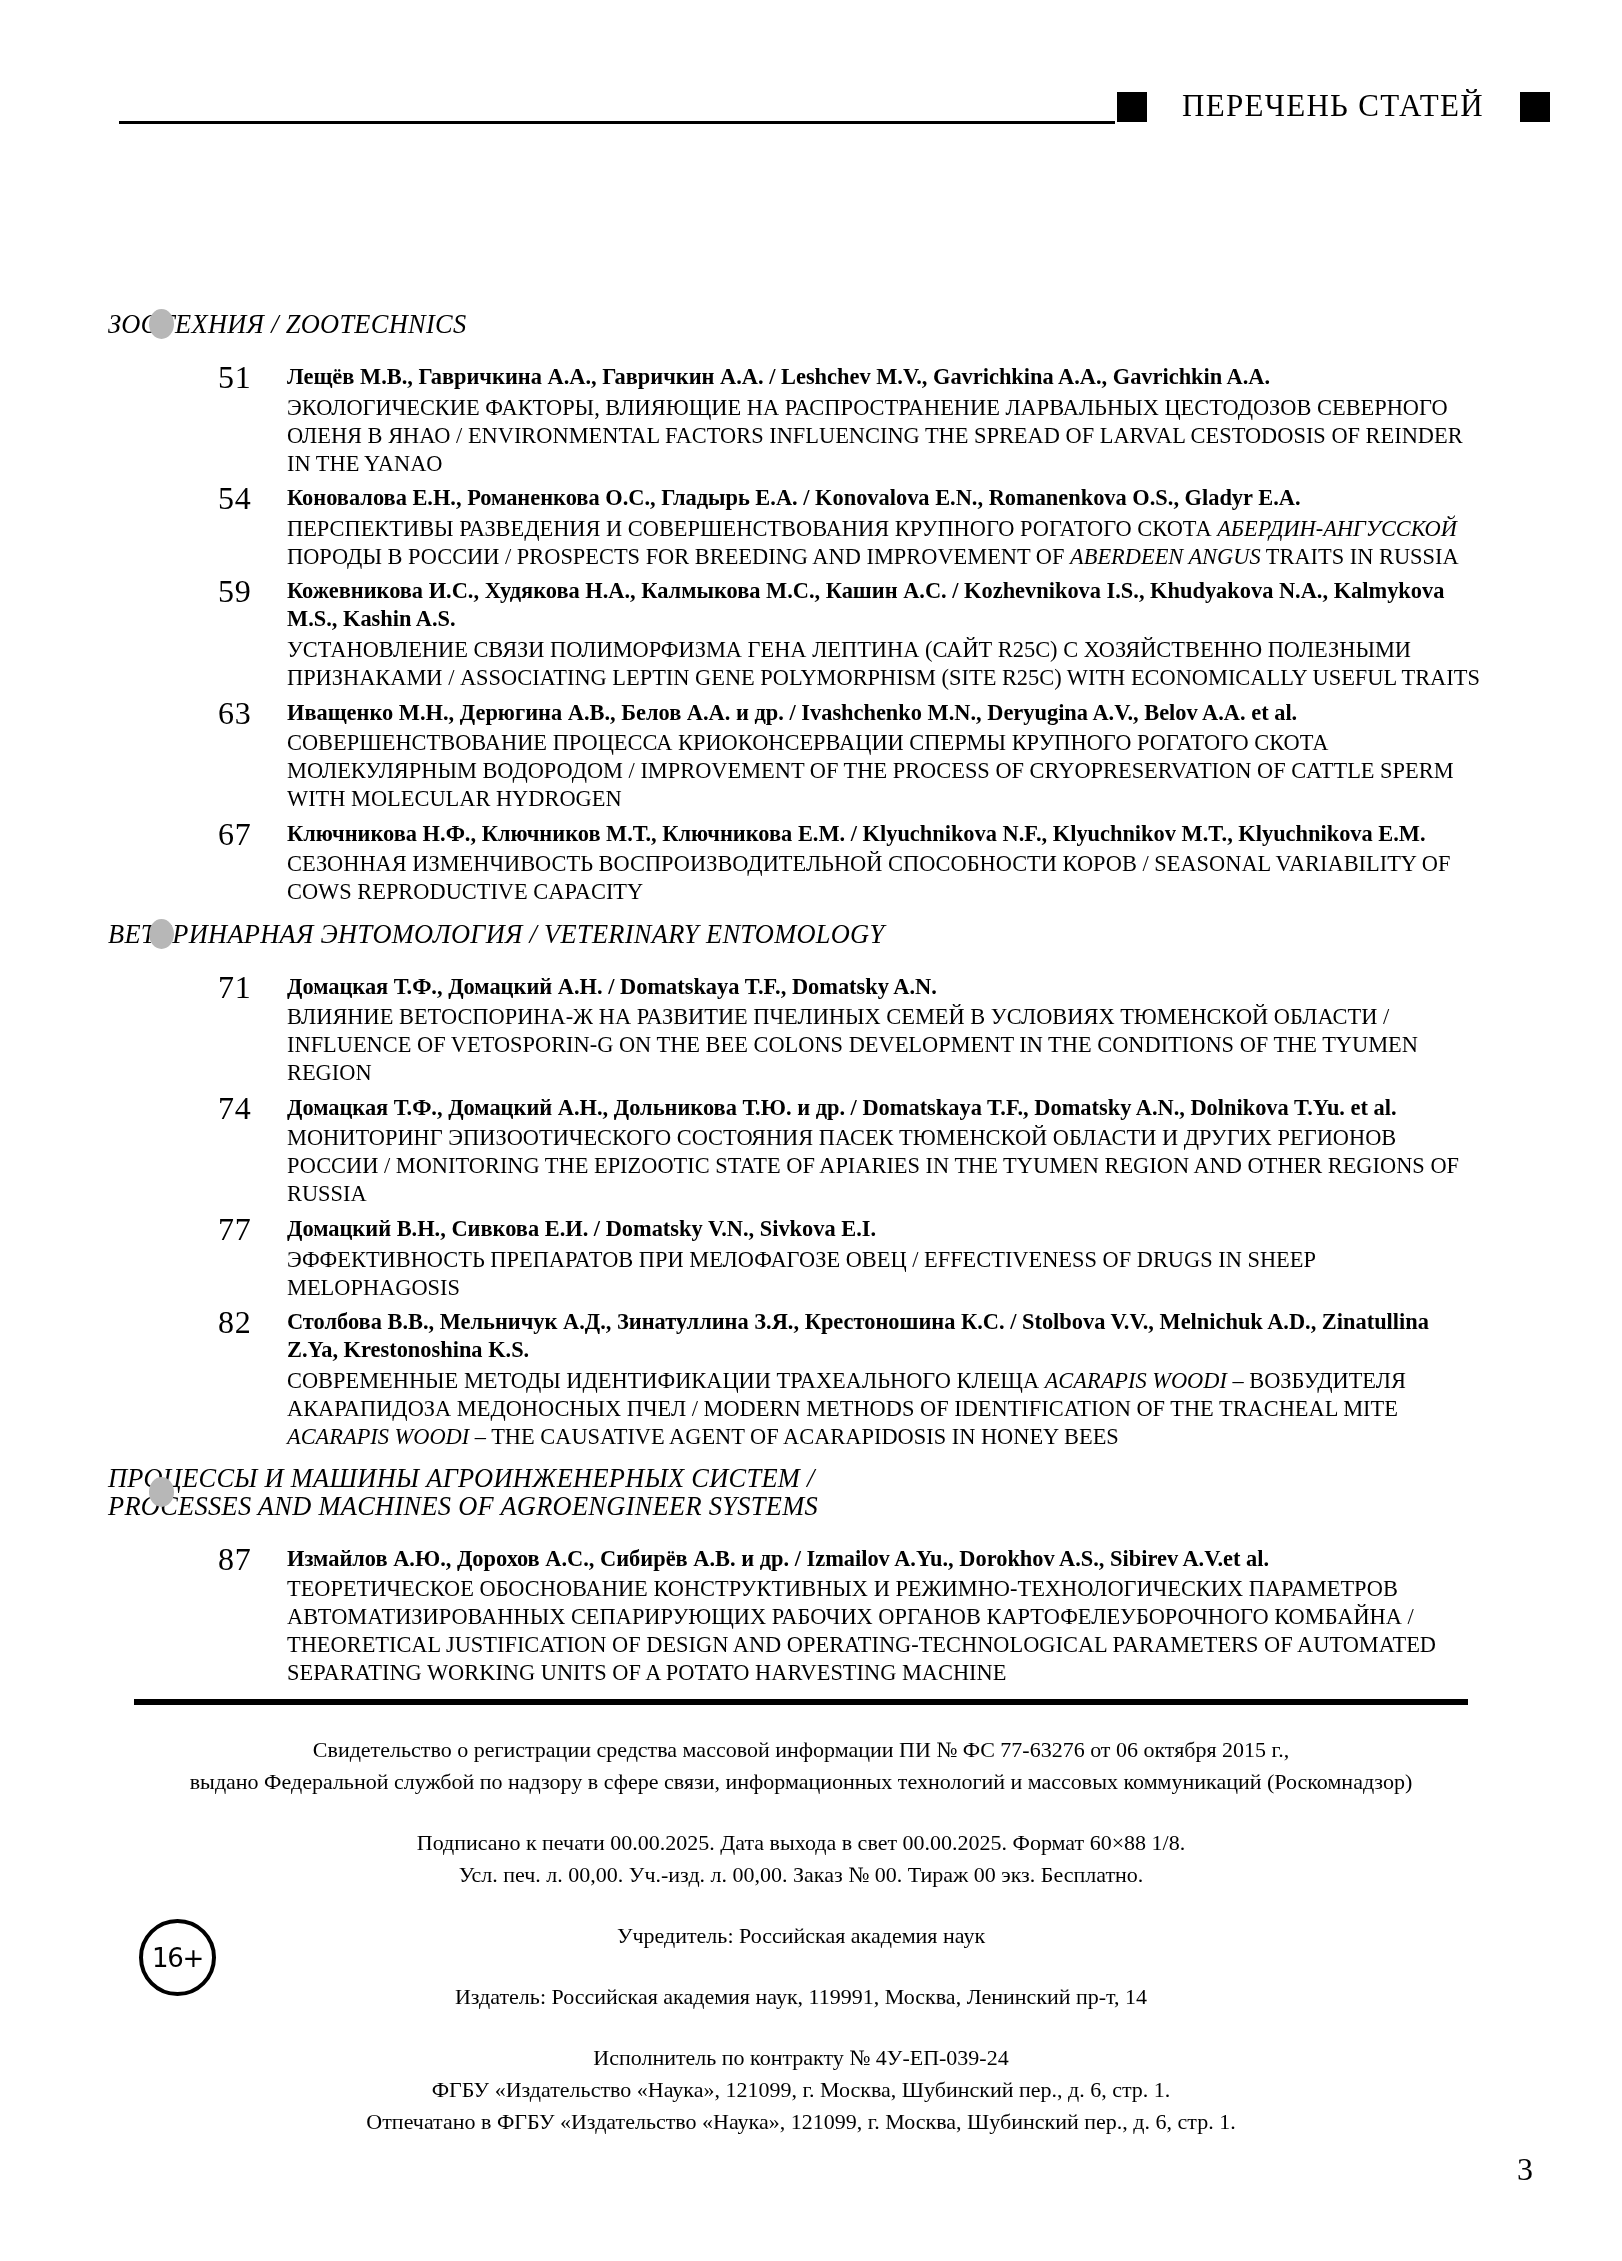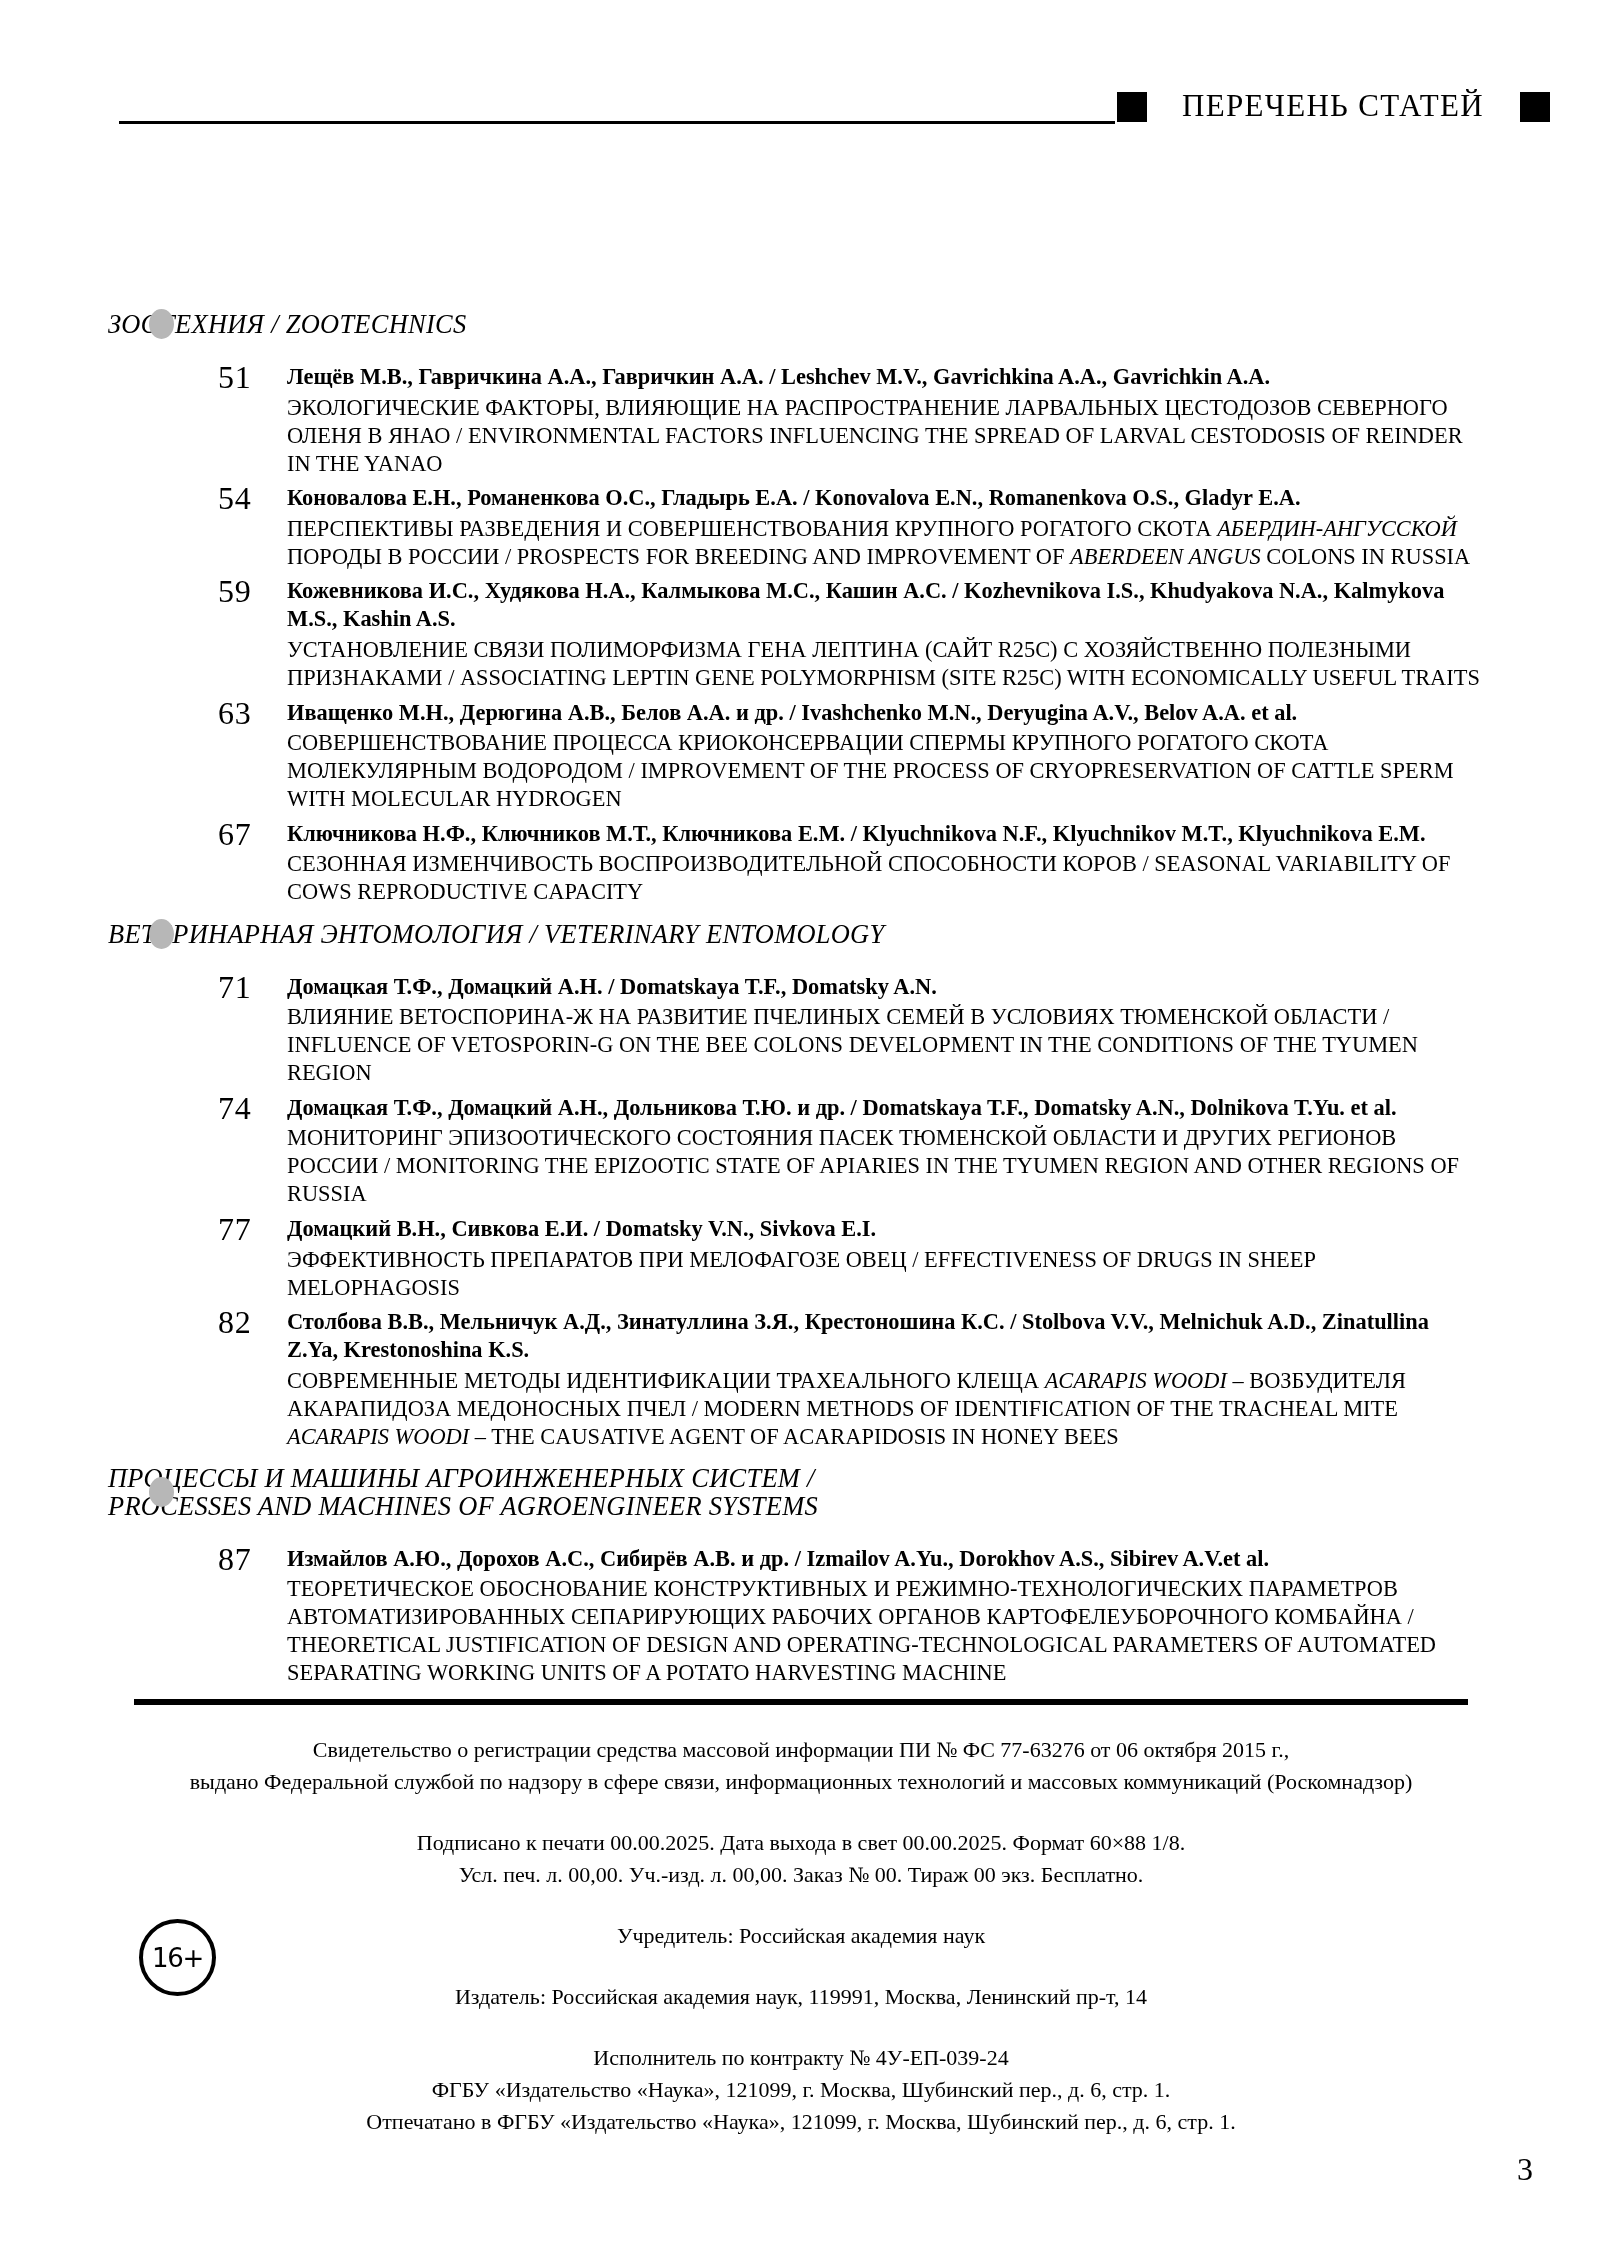--- a/index.html
+++ b/index.html
@@ -84,21 +84,21 @@
         <div class="abody">
           <div class="authors">Лещёв М.В., Гавричкина А.А., Гавричкин А.А. / Leshchev M.V., Gavrichkina A.A., Gavrichkin A.A.</div>
           <div class="atitle"><span>ЭКОЛОГИЧЕСКИЕ ФАКТОРЫ, ВЛИЯЮЩИЕ НА РАСПРОСТРАНЕНИЕ ЛАРВАЛЬНЫХ ЦЕСТОДОЗОВ СЕВЕРНОГО ОЛЕНЯ В ЯНАО / ENVIRONMENTAL FACTORS INFLUENCING THE SPREAD OF LARVAL CESTODOSIS OF REINDER IN THE YANAO</span></div>
         </div>
       </div>
 
       <div class="article">
         <div class="num">54</div>
         <div class="abody">
           <div class="authors">Коновалова Е.Н., Романенкова О.С., Гладырь Е.А. / Konovalova E.N., Romanenkova O.S., Gladyr E.A.</div>
-          <div class="atitle"><span>ПЕРСПЕКТИВЫ РАЗВЕДЕНИЯ И СОВЕРШЕНСТВОВАНИЯ КРУПНОГО РОГАТОГО СКОТА </span><span style="font-style: italic;">АБЕРДИН-АНГУССКОЙ</span><span> ПОРОДЫ В РОССИИ / PROSPECTS FOR BREEDING AND IMPROVEMENT OF </span><span style="font-style: italic;">ABERDEEN ANGUS</span><span> COLONS IN RUSSIA</span></div>
+          <div class="atitle"><span>ПЕРСПЕКТИВЫ РАЗВЕДЕНИЯ И СОВЕРШЕНСТВОВАНИЯ КРУПНОГО РОГАТОГО СКОТА </span><span style="font-style: italic;">АБЕРДИН-АНГУССКОЙ</span><span> ПОРОДЫ В РОССИИ / PROSPECTS FOR BREEDING AND IMPROVEMENT OF </span><span style="font-style: italic;">ABERDEEN ANGUS</span><span> TRAITS IN RUSSIA</span></div>
         </div>
       </div>
 
       <div class="article">
         <div class="num">59</div>
         <div class="abody">
           <div class="authors">Кожевникова И.С., Худякова Н.А., Калмыкова М.С., Кашин А.С. / Kozhevnikova I.S., Khudyakova N.A., Kalmykova M.S., Kashin A.S.</div>
           <div class="atitle"><span>УСТАНОВЛЕНИЕ СВЯЗИ ПОЛИМОРФИЗМА ГЕНА ЛЕПТИНА (САЙТ R25C) С ХОЗЯЙСТВЕННО ПОЛЕЗНЫМИ ПРИЗНАКАМИ / ASSOCIATING LEPTIN GENE POLYMORPHISM (SITE R25C) WITH ECONOMICALLY USEFUL TRAITS</span></div>
         </div>
       </div>

